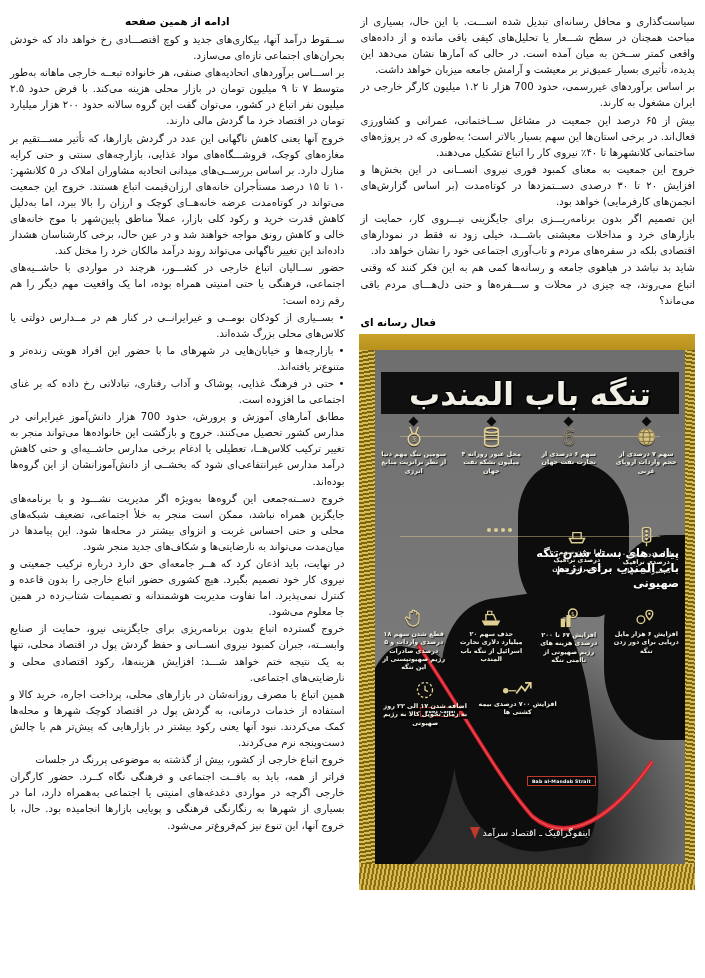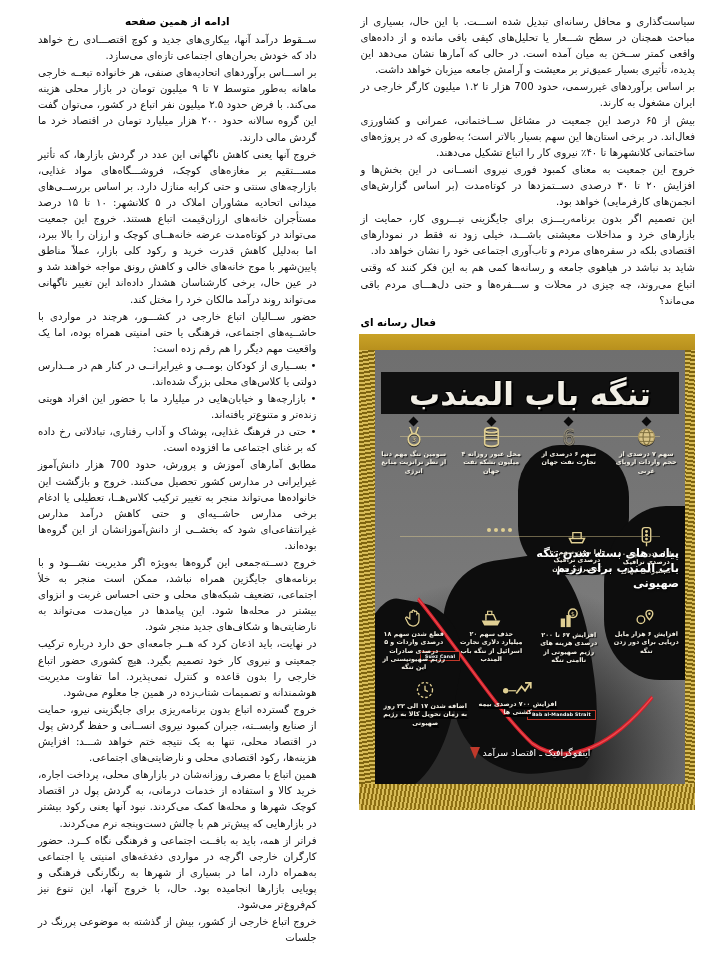--- a/index.html
+++ b/index.html
@@ -6,21 +6,21 @@
   body{
     width:705px;height:978px;
     background:#ffffff;
     font-family:"DejaVu Sans","Liberation Sans",sans-serif;
     overflow:hidden;
     direction:rtl;
   }
   .page{position:relative;width:705px;height:978px;display:flex;flex-direction:row-reverse;}
 
   
-  .col{box-sizing:border-box;width:352.5px;height:978px;padding:14px 10px 12px 10px;margin-left:28px;}
+  .col{box-sizing:border-box;width:352.5px;height:978px;padding:14px 10px 12px 10px;}
   .col-right{padding-right:8px;}
   .col-left{padding-left:8px;}
 
   .p{
     font-size:10.1px;
     line-height:16.1px;
     color:#121212;
     text-align:justify;
     text-justify:inter-word;
     margin:0 0 1px 0;
@@ -37,21 +37,21 @@
   .byline{
     font-size:10.3px;font-weight:bold;color:#000;
     text-align:left;margin:7px 0 4px 0;
   }
   .bullet{ text-align:justify; }
 
   
   .info{
     position:relative;
     margin:6px 0 0 0;
-    width:336px;height:476px;
+    width:336px;height:556px;
     background:#a21caf;
     overflow:hidden;
     border:0;
   }
   .info-gold-top{
     position:absolute;left:0;top:0;width:336px;height:16px;
     background:linear-gradient(180deg,#c9a227 0%,#b8901d 100%);
   }
   .info-gold-bottom{
     position:absolute;left:0;bottom:0;width:336px;height:26px;
@@ -208,30 +208,30 @@
   <div class="col col-right">
 
     <div class="head-note">ادامه از همین صفحه</div>
 
     <p class="p">ســقوط درآمد آنها، بیکاری‌های جدید و کوچ اقتصـــادی رخ خواهد داد که خودش بحران‌های اجتماعی تازه‌ای می‌سازد.</p>
     <p class="p">بر اســـاس برآوردهای اتحادیه‌های صنفی، هر خانواده تبعــه خارجی ماهانه به‌طور متوسط ۷ تا ۹ میلیون تومان در بازار محلی هزینه می‌کند. با فرض حدود ۲.۵ میلیون نفر اتباع در کشور، می‌توان گفت این گروه سالانه حدود ۲۰۰ هزار میلیارد تومان در اقتصاد خرد ما گردش مالی دارند.</p>
     <p class="p">خروج آنها یعنی کاهش ناگهانی این عدد در گردش بازارها، که تأثیر مســـتقیم بر مغازه‌های کوچک، فروشـــگاه‌های مواد غذایی، بازارچه‌های سنتی و حتی کرایه منازل دارد. بر اساس بررســی‌های میدانی اتحادیه مشاوران املاک در ۵ کلانشهر: ۱۰ تا ۱۵ درصد مستأجران خانه‌های ارزان‌قیمت اتباع هستند. خروج این جمعیت می‌تواند در کوتاه‌مدت عرضه خانه‌هــای کوچک و ارزان را بالا ببرد، اما به‌دلیل کاهش قدرت خرید و رکود کلی بازار، عملاً مناطق پایین‌شهر با موج خانه‌های خالی و کاهش رونق مواجه خواهند شد و در عین حال، برخی کارشناسان هشدار داده‌اند این تغییر ناگهانی می‌تواند روند درآمد مالکان خرد را مختل کند.</p>
     <p class="p">حضور ســالیان اتباع خارجی در کشـــور، هرچند در مواردی با حاشــیه‌های اجتماعی، فرهنگی یا حتی امنیتی همراه بوده، اما یک واقعیت مهم دیگر را هم رقم زده است:</p>
 
     <p class="p bullet">• بســیاری از کودکان بومــی و غیرایرانــی در کنار هم در مــدارس دولتی یا کلاس‌های محلی بزرگ شده‌اند.</p>
-    <p class="p bullet">• بازارچه‌ها و خیابان‌هایی در میلیارد ما با حضور این افراد هویتی زنده‌تر و متنوع‌تر یافته‌اند.</p>
+    <p class="p bullet">• بازارچه‌ها و خیابان‌هایی در شهرهای ما با حضور این افراد هویتی زنده‌تر و متنوع‌تر یافته‌اند.</p>
     <p class="p bullet">• حتی در فرهنگ غذایی، پوشاک و آداب رفتاری، تبادلاتی رخ داده که بر غنای اجتماعی ما افزوده است.</p>
 
     <p class="p">مطابق آمارهای آموزش و پرورش، حدود 700 هزار دانش‌آموز غیرایرانی در مدارس کشور تحصیل می‌کنند. خروج و بازگشت این خانواده‌ها می‌تواند منجر به تغییر ترکیب کلاس‌هــا، تعطیلی یا ادغام برخی مدارس حاشــیه‌ای و حتی کاهش درآمد مدارس غیرانتفاعی‌ای شود که بخشــی از دانش‌آموزانشان از این گروه‌ها بوده‌اند.</p>
     <p class="p">خروج دســته‌جمعی این گروه‌ها به‌ویژه اگر مدیریت نشـــود و با برنامه‌های جایگزین همراه نباشد، ممکن است منجر به خلأ اجتماعی، تضعیف شبکه‌های محلی و حتی احساس غربت و انزوای بیشتر در محله‌ها شود. این پیامدها در میان‌مدت می‌تواند به نارضایتی‌ها و شکاف‌های جدید منجر شود.</p>
     <p class="p">در نهایت، باید اذعان کرد که هــر جامعه‌ای حق دارد درباره ترکیب جمعیتی و نیروی کار خود تصمیم بگیرد. هیچ کشوری حضور اتباع خارجی را بدون قاعده و کنترل نمی‌پذیرد. اما تفاوت مدیریت هوشمندانه و تصمیمات شتاب‌زده در همین جا معلوم می‌شود.</p>
     <p class="p">خروج گسترده اتباع بدون برنامه‌ریزی برای جایگزینی نیرو، حمایت از صنایع وابســته، جبران کمبود نیروی انســانی و حفظ گردش پول در اقتصاد محلی، تنها به یک نتیجه ختم خواهد شـــد: افزایش هزینه‌ها، رکود اقتصادی محلی و نارضایتی‌های اجتماعی.</p>
     <p class="p">همین اتباع با مصرف روزانه‌شان در بازارهای محلی، پرداخت اجاره، خرید کالا و استفاده از خدمات درمانی، به گردش پول در اقتصاد کوچک شهرها و محله‌ها کمک می‌کردند. نبود آنها یعنی رکود بیشتر در بازارهایی که پیش‌تر هم با چالش دست‌وپنجه نرم می‌کردند.</p>
+    <p class="p">خروج اتباع خارجی از کشور، بیش از گذشته به موضوعی پررنگ در جلسات</p>
     <p class="p">فراتر از همه، باید به بافــت اجتماعی و فرهنگی نگاه کــرد. حضور کارگران خارجی اگرچه در مواردی دغدغه‌های امنیتی یا اجتماعی به‌همراه دارد، اما در بسیاری از شهرها به رنگارنگی فرهنگی و پویایی بازارها انجامیده بود. حال، با خروج آنها، این تنوع نیز کم‌فروغ‌تر می‌شود.</p>
-    <p class="p">خروج اتباع خارجی از کشور، بیش از گذشته به موضوعی پررنگ در جلسات</p>
   </div>
 
   <div class="col col-left">
 
     <p class="p">سیاست‌گذاری و محافل رسانه‌ای تبدیل شده اســـت. با این حال، بسیاری از مباحث همچنان در سطح شـــعار یا تحلیل‌های کیفی باقی مانده و از داده‌های واقعی کمتر ســخن به میان آمده است. در حالی که آمارها نشان می‌دهد این پدیده، تأثیری بسیار عمیق‌تر بر معیشت و آرامش جامعه میزبان خواهد داشت.</p>
     <p class="p">بر اساس برآوردهای غیررسمی، حدود 700 هزار تا ۱.۲ میلیون کارگر خارجی در ایران مشغول به کارند.</p>
     <p class="p">بیش از ۶۵ درصد این جمعیت در مشاغل ســاختمانی، عمرانی و کشاورزی فعال‌اند. در برخی استان‌ها این سهم بسیار بالاتر است؛ به‌طوری که در پروژه‌های ساختمانی کلانشهرها تا ۴۰٪ نیروی کار را اتباع تشکیل می‌دهند.</p>
     <p class="p">خروج این جمعیت به معنای کمبود فوری نیروی انســانی در این بخش‌ها و افزایش ۲۰ تا ۳۰ درصدی دســتمزدها در کوتاه‌مدت (بر اساس گزارش‌های انجمن‌های کارفرمایی) خواهد بود.</p>
     <p class="p">این تصمیم اگر بدون برنامه‌ریـــزی برای جایگزینی نیـــروی کار، حمایت از بازارهای خرد و مداخلات معیشتی باشـــد، خیلی زود نه فقط در نمودارهای اقتصادی بلکه در سفره‌های مردم و تاب‌آوری اجتماعی خود را نشان خواهد داد.</p>
     <p class="p">شاید بد نباشد در هیاهوی جامعه و رسانه‌ها کمی هم به این فکر کنند که وقتی اتباع می‌روند، چه چیزی در محلات و ســـفره‌ها و حتی دل‌هـــای مردم باقی می‌ماند؟</p>

